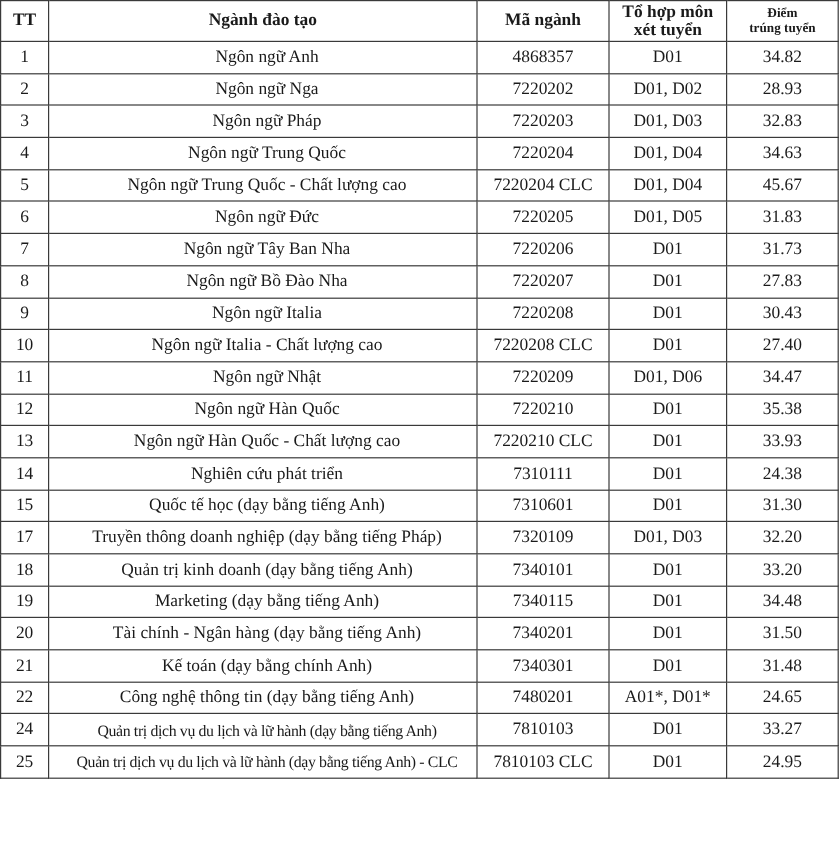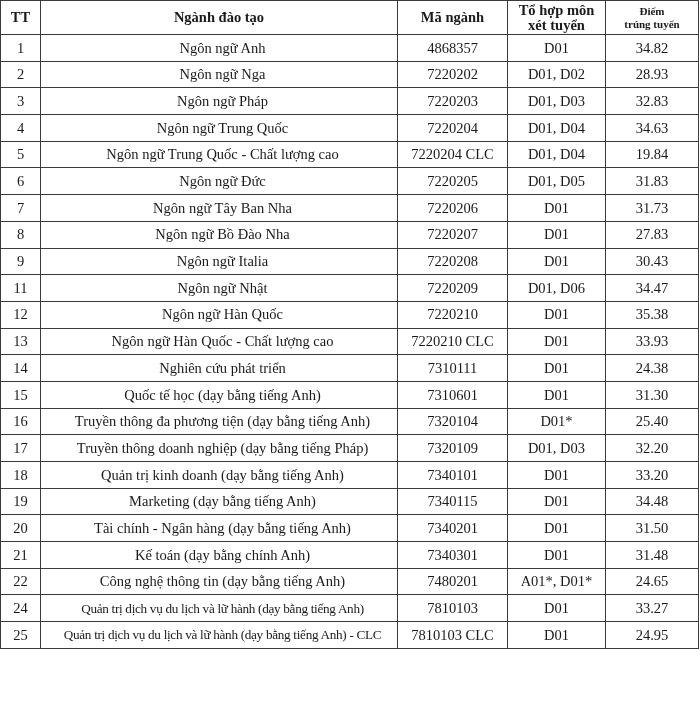--- a/index.html
+++ b/index.html
@@ -68,21 +68,21 @@
         <td class="name">Ngôn ngữ Trung Quốc</td>
         <td class="c">7220204</td>
         <td class="c">D01, D04</td>
         <td class="c">34.63</td>
       </tr>
       <tr>
         <td class="tt">5</td>
         <td class="name">Ngôn ngữ Trung Quốc - Chất lượng cao</td>
         <td class="c">7220204 CLC</td>
         <td class="c">D01, D04</td>
-        <td class="c">19.84</td>
+        <td class="c">45.67</td>
       </tr>
       <tr>
         <td class="tt">6</td>
         <td class="name">Ngôn ngữ Đức</td>
         <td class="c">7220205</td>
         <td class="c">D01, D05</td>
         <td class="c">31.83</td>
       </tr>
       <tr>
         <td class="tt">7</td>
@@ -99,20 +99,27 @@
         <td class="c">27.83</td>
       </tr>
       <tr>
         <td class="tt">9</td>
         <td class="name">Ngôn ngữ Italia</td>
         <td class="c">7220208</td>
         <td class="c">D01</td>
         <td class="c">30.43</td>
       </tr>
       <tr>
+        <td class="tt">10</td>
+        <td class="name">Ngôn ngữ Italia - Chất lượng cao</td>
+        <td class="c">7220208 CLC</td>
+        <td class="c">D01</td>
+        <td class="c">27.40</td>
+      </tr>
+      <tr>
         <td class="tt">11</td>
         <td class="name">Ngôn ngữ Nhật</td>
         <td class="c">7220209</td>
         <td class="c">D01, D06</td>
         <td class="c">34.47</td>
       </tr>
       <tr>
         <td class="tt">12</td>
         <td class="name">Ngôn ngữ Hàn Quốc</td>
         <td class="c">7220210</td>
@@ -134,27 +141,20 @@
         <td class="c">24.38</td>
       </tr>
       <tr>
         <td class="tt">15</td>
         <td class="name">Quốc tế học (dạy bằng tiếng Anh)</td>
         <td class="c">7310601</td>
         <td class="c">D01</td>
         <td class="c">31.30</td>
       </tr>
       <tr>
-        <td class="tt">16</td>
-        <td class="name">Truyền thông đa phương tiện (dạy bằng tiếng Anh)</td>
-        <td class="c">7320104</td>
-        <td class="c">D01*</td>
-        <td class="c">25.40</td>
-      </tr>
-      <tr>
         <td class="tt">17</td>
         <td class="name">Truyền thông doanh nghiệp (dạy bằng tiếng Pháp)</td>
         <td class="c">7320109</td>
         <td class="c">D01, D03</td>
         <td class="c">32.20</td>
       </tr>
       <tr>
         <td class="tt">18</td>
         <td class="name">Quản trị kinh doanh (dạy bằng tiếng Anh)</td>
         <td class="c">7340101</td>

